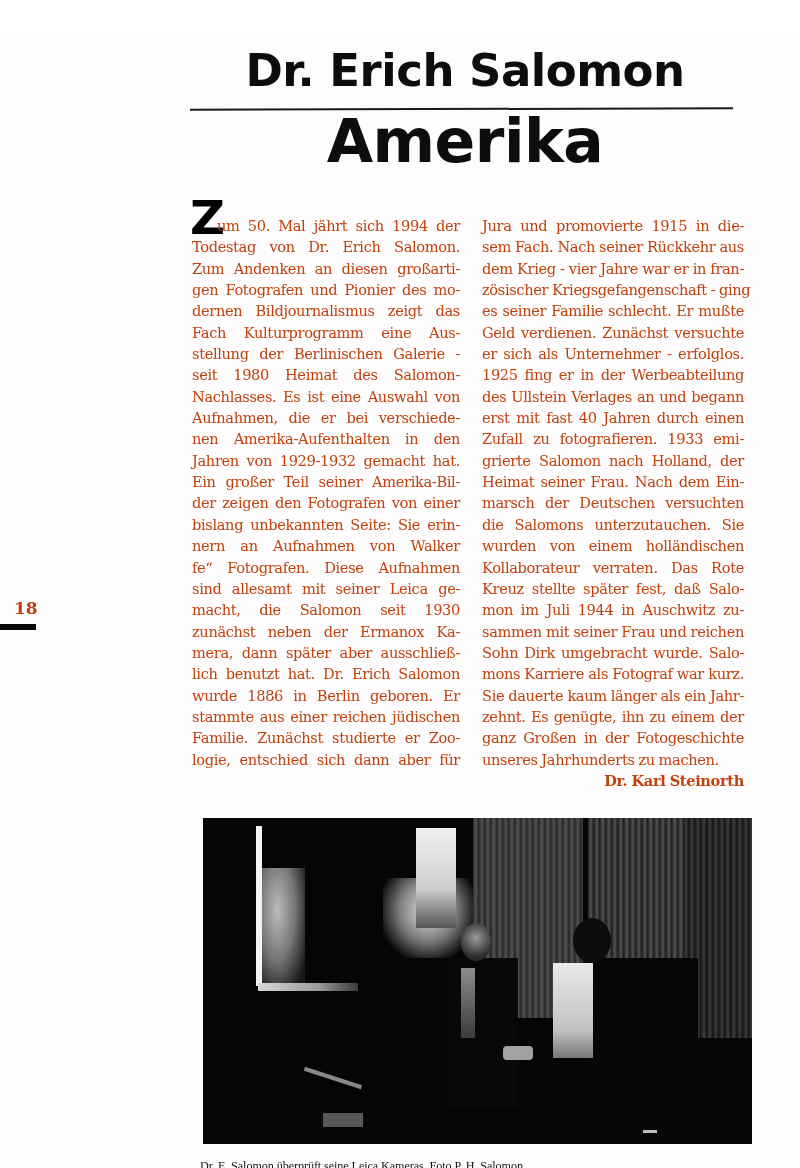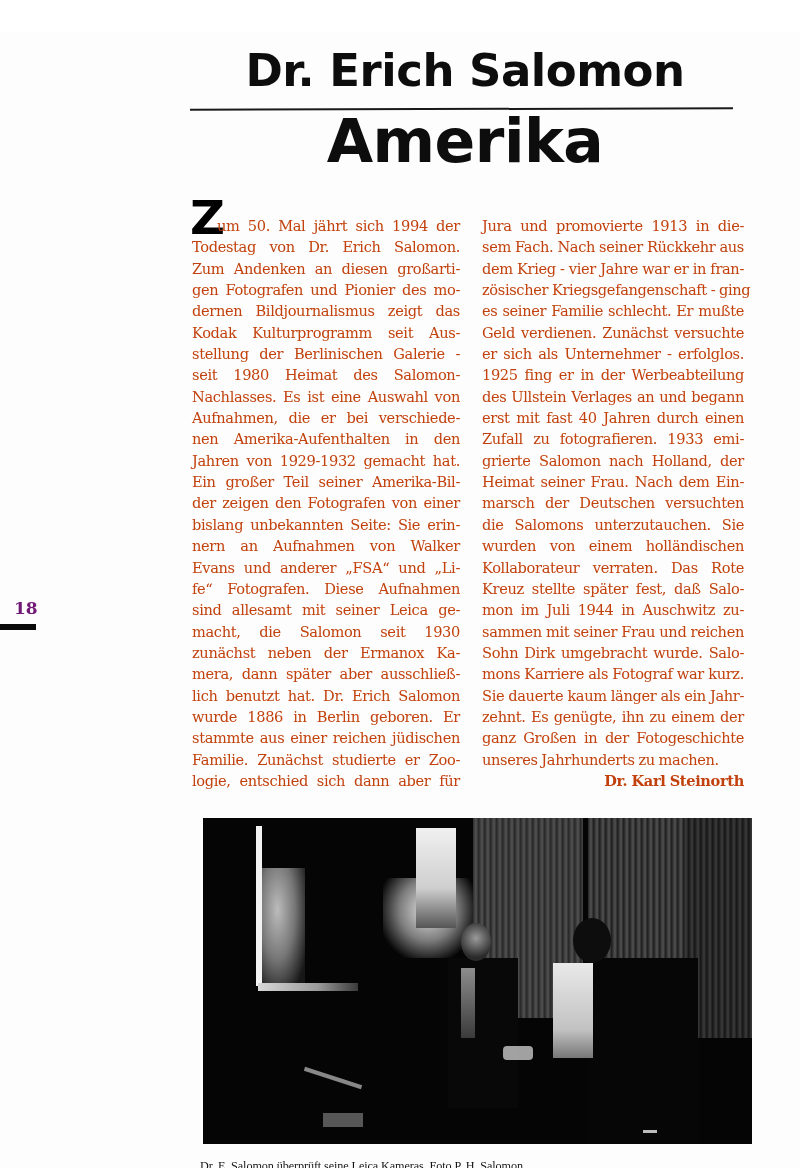--- a/index.html
+++ b/index.html
@@ -111,21 +111,21 @@
       white-space: nowrap;
     }
     
     .page-number {
       position: absolute;
       left: 14px;
       top: 566px;
       font-family: "DejaVu Serif", serif;
       font-weight: bold;
       font-size: 17px;
-      color: #701a75;
+      color: #c2410c;
     }
     .page-bar {
       position: absolute;
       left: 0px;
       top: 592px;
       width: 36px;
       height: 6px;
       background: #0a0a0a;
     }
     
@@ -243,46 +243,45 @@
   <div class="subtitle">Amerika</div>
 
   <div class="dropcap">Z</div>
 
   <div class="col col-left">
     <span class="line first">um 50. Mal jährt sich 1994 der</span>
     <span class="line">Todestag von Dr. Erich Salomon.</span>
     <span class="line">Zum Andenken an diesen großarti-</span>
     <span class="line">gen Fotografen und Pionier des mo-</span>
     <span class="line">dernen Bildjournalismus zeigt das</span>
-    <span class="line">Kodak Kulturprogramm seit Aus-</span>
+    <span class="line">Fach Kulturprogramm eine Aus-</span>
     <span class="line">stellung der Berlinischen Galerie -</span>
     <span class="line">seit 1980 Heimat des Salomon-</span>
     <span class="line">Nachlasses. Es ist eine Auswahl von</span>
     <span class="line">Aufnahmen, die er bei verschiede-</span>
     <span class="line">nen Amerika-Aufenthalten in den</span>
     <span class="line">Jahren von 1929-1932 gemacht hat.</span>
     <span class="line">Ein großer Teil seiner Amerika-Bil-</span>
     <span class="line">der zeigen den Fotografen von einer</span>
     <span class="line">bislang unbekannten Seite: Sie erin-</span>
     <span class="line">nern an Aufnahmen von Walker</span>
-    <span class="line">Evans und anderer „FSA“ und „Li-</span>
     <span class="line">fe“ Fotografen. Diese Aufnahmen</span>
     <span class="line">sind allesamt mit seiner Leica ge-</span>
     <span class="line">macht, die Salomon seit 1930</span>
     <span class="line">zunächst neben der Ermanox Ka-</span>
     <span class="line">mera, dann später aber ausschließ-</span>
     <span class="line">lich benutzt hat. Dr. Erich Salomon</span>
     <span class="line">wurde 1886 in Berlin geboren. Er</span>
     <span class="line">stammte aus einer reichen jüdischen</span>
     <span class="line">Familie. Zunächst studierte er Zoo-</span>
     <span class="line">logie, entschied sich dann aber für</span>
   </div>
 
   <div class="col col-right">
-    <span class="line">Jura und promovierte 1913 in die-</span>
+    <span class="line">Jura und promovierte 1915 in die-</span>
     <span class="line">sem Fach. Nach seiner Rückkehr aus</span>
     <span class="line">dem Krieg - vier Jahre war er in fran-</span>
     <span class="line">zösischer Kriegsgefangenschaft - ging</span>
     <span class="line">es seiner Familie schlecht. Er mußte</span>
     <span class="line">Geld verdienen. Zunächst versuchte</span>
     <span class="line">er sich als Unternehmer - erfolglos.</span>
     <span class="line">1925 fing er in der Werbeabteilung</span>
     <span class="line">des Ullstein Verlages an und begann</span>
     <span class="line">erst mit fast 40 Jahren durch einen</span>
     <span class="line">Zufall zu fotografieren. 1933 emi-</span>

